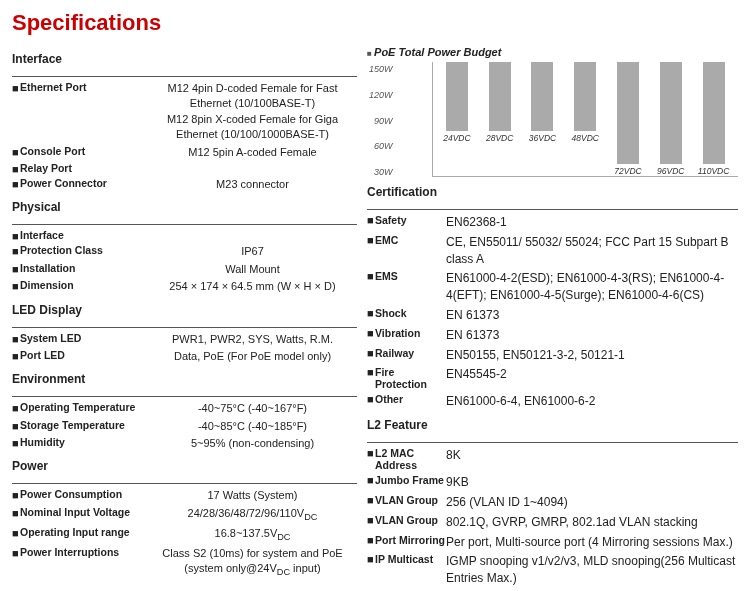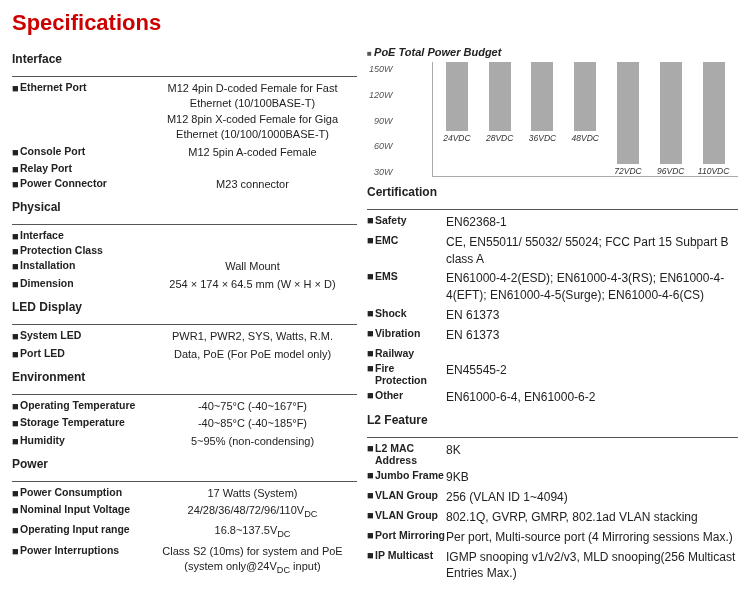--- a/index.html
+++ b/index.html
@@ -182,20 +182,21 @@
       </div>
 
       <div class="section-title">Physical</div>
       <div class="spec-row">
         <span class="bullet">■</span>
         <span class="spec-label">Interface</span>
       </div>
       <div class="spec-row">
         <span class="bullet">■</span>
         <span class="spec-label">Protection Class</span>
+        <span class="spec-value">IP67</span>
       </div>
       <div class="spec-row">
         <span class="bullet">■</span>
         <span class="spec-label">Installation</span>
         <span class="spec-value">Wall Mount</span>
       </div>
       <div class="spec-row">
         <span class="bullet">■</span>
         <span class="spec-label">Dimension</span>
         <span class="spec-value">254 × 174 × 64.5 mm (W × H × D)</span>
@@ -322,20 +323,21 @@
         <span class="cert-value">EN 61373</span>
       </div>
       <div class="cert-spec-row">
         <span class="cert-bullet">■</span>
         <span class="cert-label">Vibration</span>
         <span class="cert-value">EN 61373</span>
       </div>
       <div class="cert-spec-row">
         <span class="cert-bullet">■</span>
         <span class="cert-label">Railway</span>
+        <span class="cert-value">EN50155, EN50121-3-2, 50121-1</span>
       </div>
       <div class="cert-spec-row">
         <span class="cert-bullet">■</span>
         <span class="cert-label">Fire Protection</span>
         <span class="cert-value">EN45545-2</span>
       </div>
       <div class="cert-spec-row">
         <span class="cert-bullet">■</span>
         <span class="cert-label">Other</span>
         <span class="cert-value">EN61000-6-4, EN61000-6-2</span>

